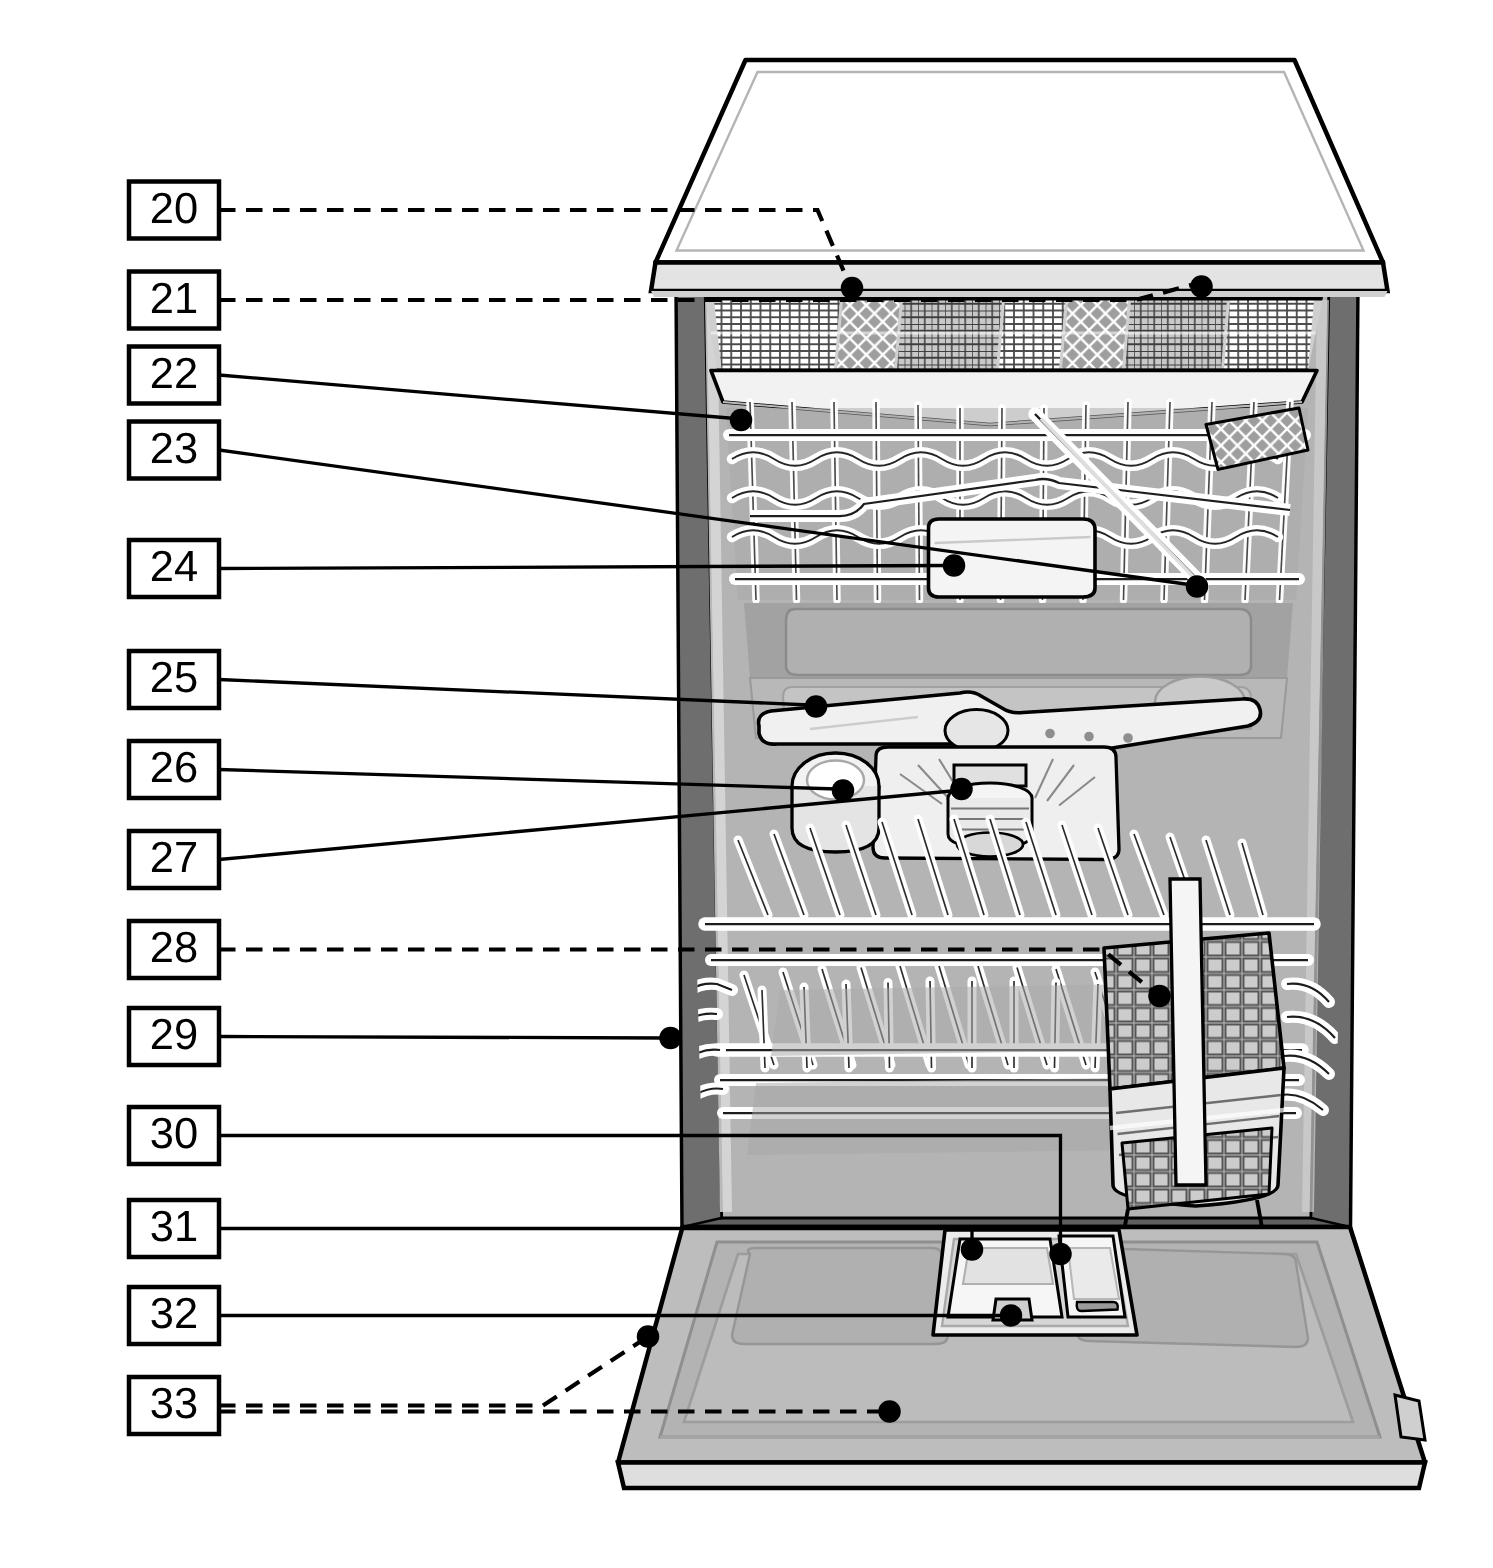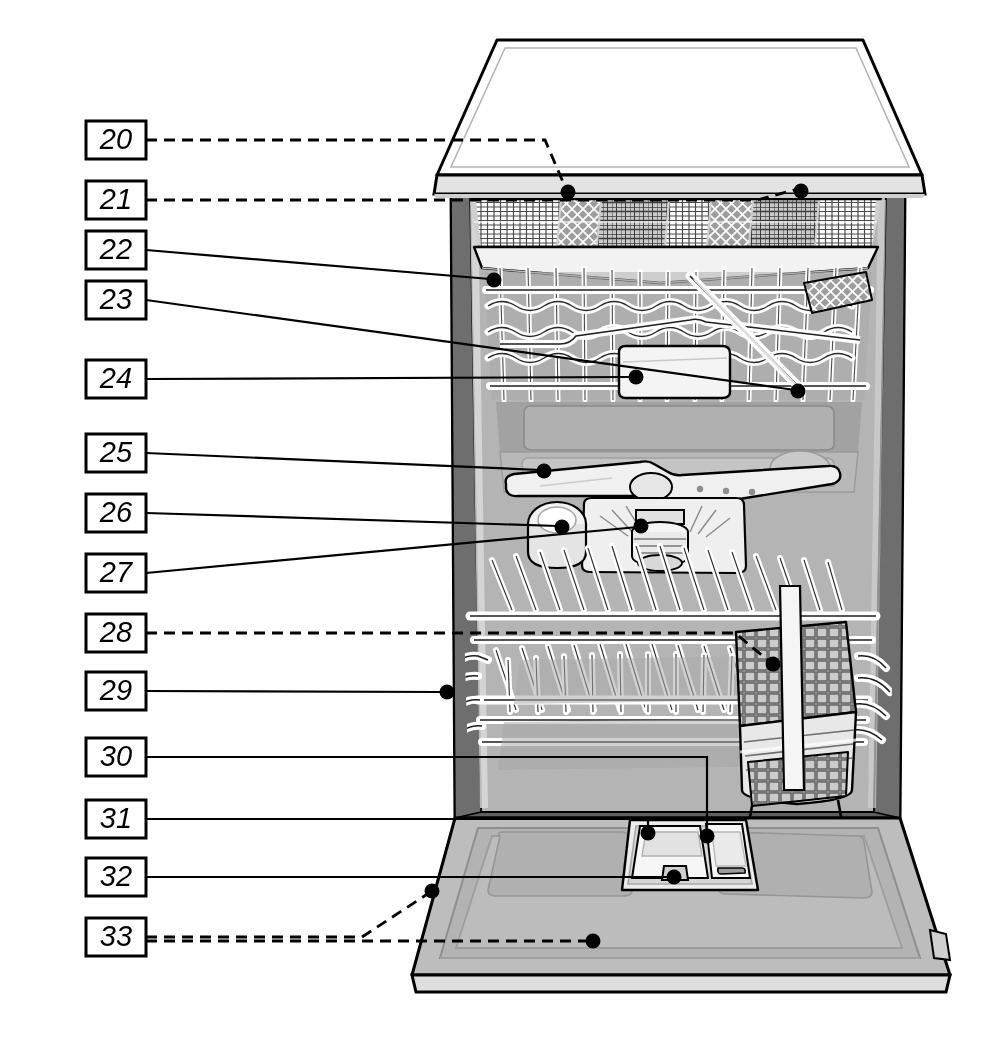--- a/index.html
+++ b/index.html
@@ -12,21 +12,20 @@
     width: 995px;
     height: 1045px;
     font-family: "Liberation Sans", sans-serif;
     overflow: hidden;
     position: relative;
   }
   #figure {
     position: relative;
     width: 995px;
     height: 824px;
-    font-style: italic;
   }
   #figure svg {
     position: absolute;
     top: 0;
     left: 0;
     display: block;
   }
   .callout-num {
     font-family: "Liberation Sans", sans-serif;
     font-size: 29px;

